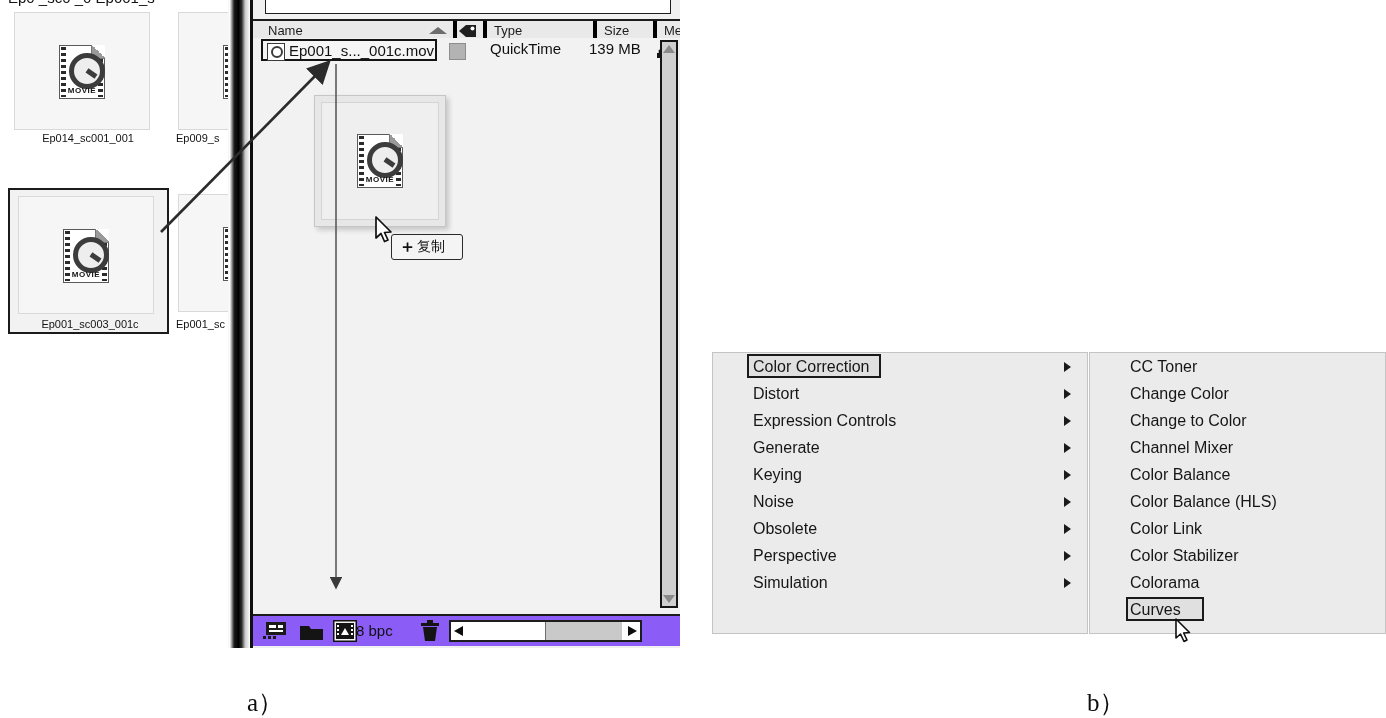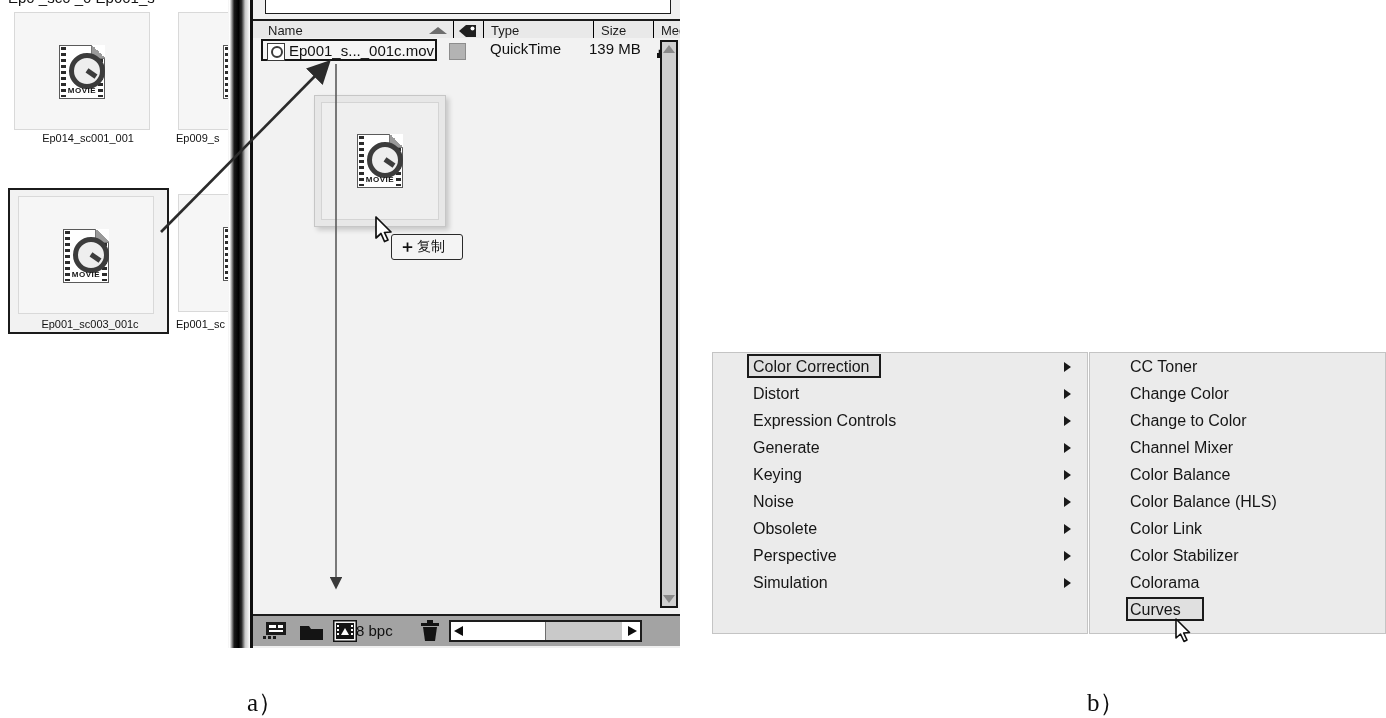--- a/index.html
+++ b/index.html
@@ -51,21 +51,21 @@
 
   
   #project-panel{left:250px;top:0;width:430px;height:648px;background:#f0f0f0;
      border-left:3px solid #101010;box-sizing:border-box;}
   #search-row{position:absolute;left:4px;top:0px;width:420px;height:16px;}
   #search-field{position:absolute;left:8px;top:-4px;width:406px;height:18px;
       background:#ffffff;border:1px solid #1d1d1d;box-sizing:border-box;}
   #col-header{position:absolute;left:0px;top:19px;width:427px;height:19px;
       background:#e9e9e9;border-top:2px solid #1b1b1b;border-bottom:1px solid #a8a8a8;}
   .col{position:absolute;top:0;height:19px;line-height:19px;font-size:13px;color:#1c1c1c;
-      border-left:1px solid #000000;padding-left:7px;box-sizing:border-box;white-space:nowrap;}
+      border-left:4px solid #000000;padding-left:7px;box-sizing:border-box;white-space:nowrap;}
   .col.nb{border-left:none;}
   #sort-tri{position:absolute;left:176px;top:6px;width:0;height:0;
       border-left:9px solid transparent;border-right:9px solid transparent;border-bottom:7px solid #6d6d6d;}
   #tag-icon{position:absolute;left:205px;top:3px;width:20px;height:14px;}
 
   #file-list{position:absolute;left:0px;top:38px;width:427px;height:572px;background:#f2f2f2;}
   #file-row{position:absolute;left:8px;top:1px;width:176px;height:22px;
       border:2px solid #141414;background:#f5f5f5;box-sizing:border-box;}
   #file-row .fname{position:absolute;left:26px;top:1px;font-size:15px;color:#101010;white-space:nowrap;}
   #file-row .qtsmall{position:absolute;left:4px;top:2px;width:16px;height:16px;
@@ -78,21 +78,21 @@
 
   
   #vscroll{position:absolute;right:2px;top:40px;width:18px;height:568px;
      background:#cfcfcf;border:2px solid #141414;box-sizing:border-box;}
   #vscroll .tri-up{position:absolute;left:50%;margin-left:-6px;top:3px;width:0;height:0;
      border-left:6px solid transparent;border-right:6px solid transparent;border-bottom:8px solid #8a8a8a;}
   #vscroll .tri-dn{position:absolute;left:50%;margin-left:-6px;bottom:3px;width:0;height:0;
      border-left:6px solid transparent;border-right:6px solid transparent;border-top:8px solid #8a8a8a;}
 
   
-  #bottom-bar{position:absolute;left:0px;bottom:2px;width:427px;height:30px;background:#a3a3a3;
+  #bottom-bar{position:absolute;left:0px;bottom:2px;width:427px;height:30px;background:#8b5cf6;
       border-top:2px solid #1b1b1b;padding-left:7px;}
   .tb-icon{position:absolute;top:5px;}
   #bpc-label{position:absolute;left:103px;top:6px;font-size:15px;color:#111;}
   #hscroll{position:absolute;left:196px;top:4px;width:193px;height:22px;
       border:2px solid #1d1d1d;background:#ffffff;box-sizing:border-box;}
   #hscroll .arrL{position:absolute;left:3px;top:4px;width:0;height:0;
       border-top:5px solid transparent;border-bottom:5px solid transparent;border-right:9px solid #0d0d0d;}
   #hscroll .arrR{position:absolute;right:3px;top:4px;width:0;height:0;
       border-top:5px solid transparent;border-bottom:5px solid transparent;border-left:9px solid #0d0d0d;}
   #hscroll .thumb{position:absolute;left:94px;top:0px;right:18px;bottom:0px;background:#c9c9c9;border-left:1px solid #6e6e6e;}

